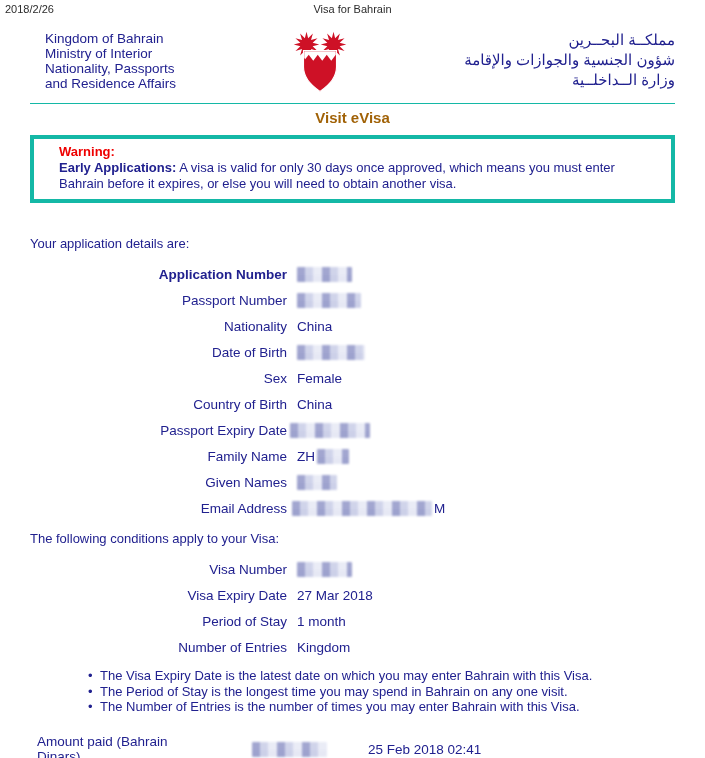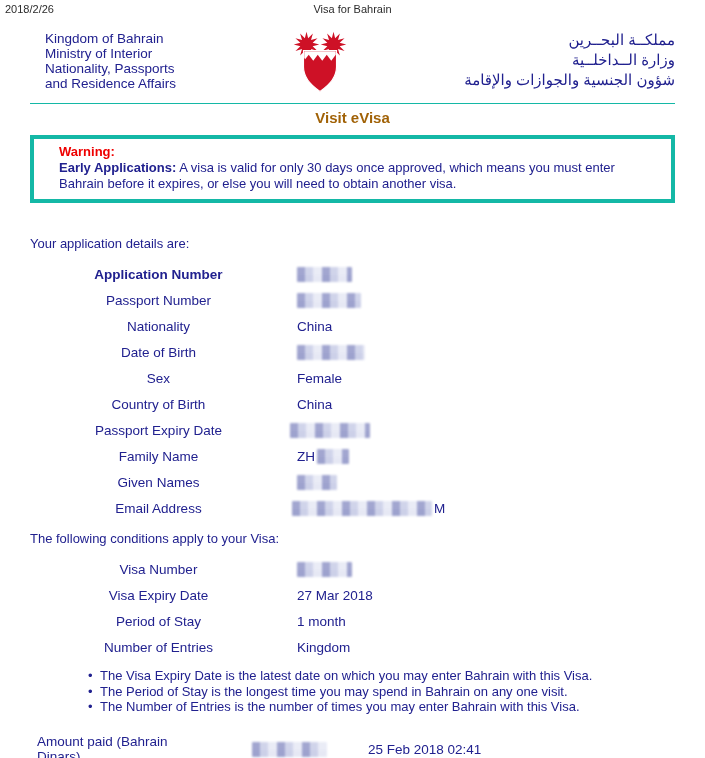--- a/index.html
+++ b/index.html
@@ -29,21 +29,21 @@
     font-size:13px; line-height:16px; margin-top:9px; }
   .red { color:#EE0000; }
   .bold { font-weight:bold; }
 
   .section-intro { font-size:13px; margin-top:33px; }
 
   
   .details { margin-top:15px; }
   .detail-row { display:flex; align-items:center; height:16px; margin-bottom:10px;
     font-size:13.5px; }
-  .detail-label { width:257px; text-align:center; flex:none; }
+  .detail-label { width:257px; text-align:right; flex:none; }
   .detail-value { margin-left:10px; display:flex; align-items:center; }
   .detail-value .pre { margin-right:2px; }
   .detail-value .post { margin-left:2px; }
 
   
   .redact { display:inline-block; height:15px; border-radius:1px;
     background:
       repeating-linear-gradient(90deg, rgba(148,153,201,.85) 0 8px, rgba(203,207,232,.85) 8px 16px, rgba(233,235,246,.9) 16px 25px),
       repeating-linear-gradient(0deg, rgba(176,181,218,.55) 0 7px, rgba(236,238,248,.6) 7px 15px);
     filter: blur(1.1px); }
@@ -84,22 +84,22 @@
     <svg class="emblem" viewBox="0 0 120 96" xmlns="http://www.w3.org/2000/svg" aria-hidden="true">
       <g fill="#CE1126">
         <path d="M59,26 L50.2,28.2 L56.7,34.5 L48,32 L50.5,40.7 L44.2,34.2 L42,43 L39.8,34.2 L33.5,40.7 L36,32 L27.3,34.5 L33.8,28.2 L25,26 L33.8,23.8 L27.3,17.5 L36,20 L33.5,11.3 L39.8,17.8 L42,9 L44.2,17.8 L50.5,11.3 L48,20 L56.7,17.5 L50.2,23.8 Z"></path>
         <path d="M95,26 L86.2,28.2 L92.7,34.5 L84,32 L86.5,40.7 L80.2,34.2 L78,43 L75.8,34.2 L69.5,40.7 L72,32 L63.3,34.5 L69.8,28.2 L61,26 L69.8,23.8 L63.3,17.5 L72,20 L69.5,11.3 L75.8,17.8 L78,9 L80.2,17.8 L86.5,11.3 L84,20 L92.7,17.5 L86.2,23.8 Z"></path>
         <path d="M38,34 H82 V56 C82,70 72,80.5 60,88.5 C48,80.5 38,70 38,56 Z" stroke="#fff" stroke-width="1.5"></path>
       </g>
       <path fill="#fff" d="M39,35 H81 V39.5 L75,47.5 L69,39.5 L63,47.5 L57,39.5 L51,47.5 L45,39.5 L40.2,45.8 L39,43.5 Z"></path>
     </svg>
     <div class="org-ar">
       <div>مملكــة البحــرين</div>
+      <div>شؤون الجنسية والجوازات والإقامة</div>
       <div>وزارة الــداخلــية</div>
-      <div>شؤون الجنسية والجوازات والإقامة</div>
     </div>
   </div>
 
   <div class="page-title">Visit eVisa</div>
 
   <div class="warning-box">
     <div class="red bold">Warning:</div>
     <div><span class="bold">Early Applications:</span><span> A visa is valid for only 30 days once approved, which means you must enter Bahrain before it expires, or else you will need to obtain another visa.</span></div>
   </div>
 

